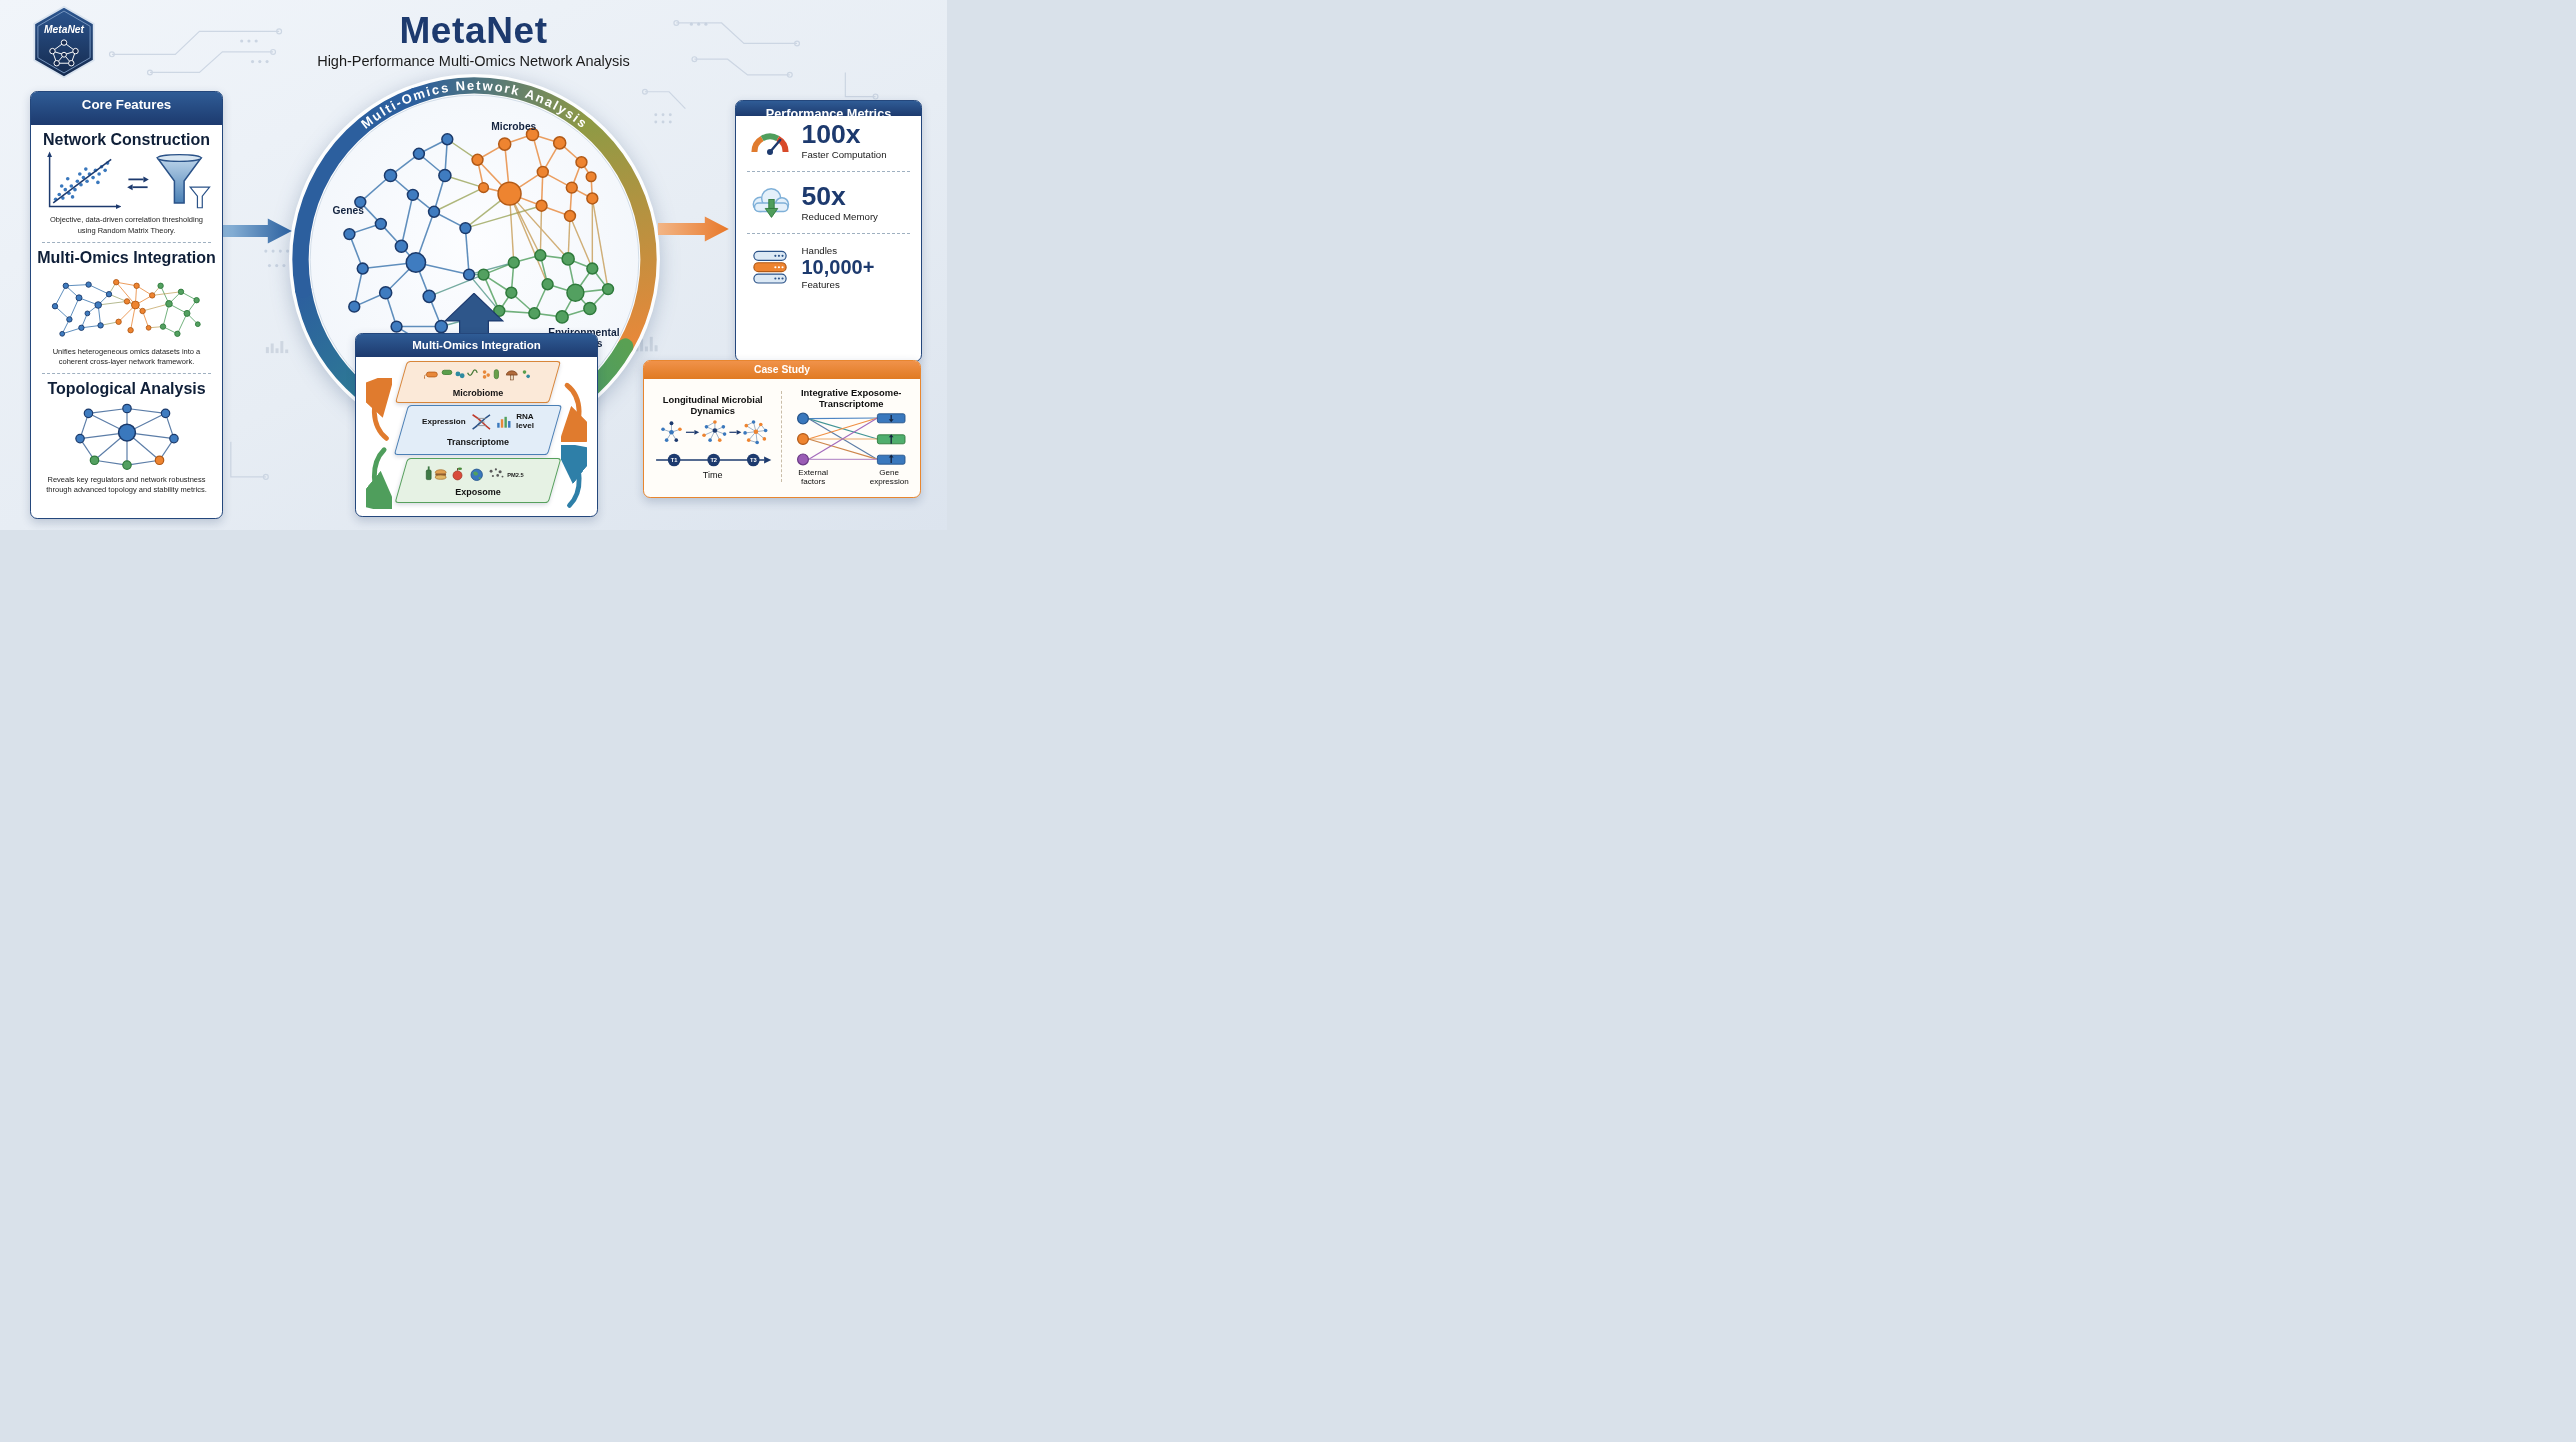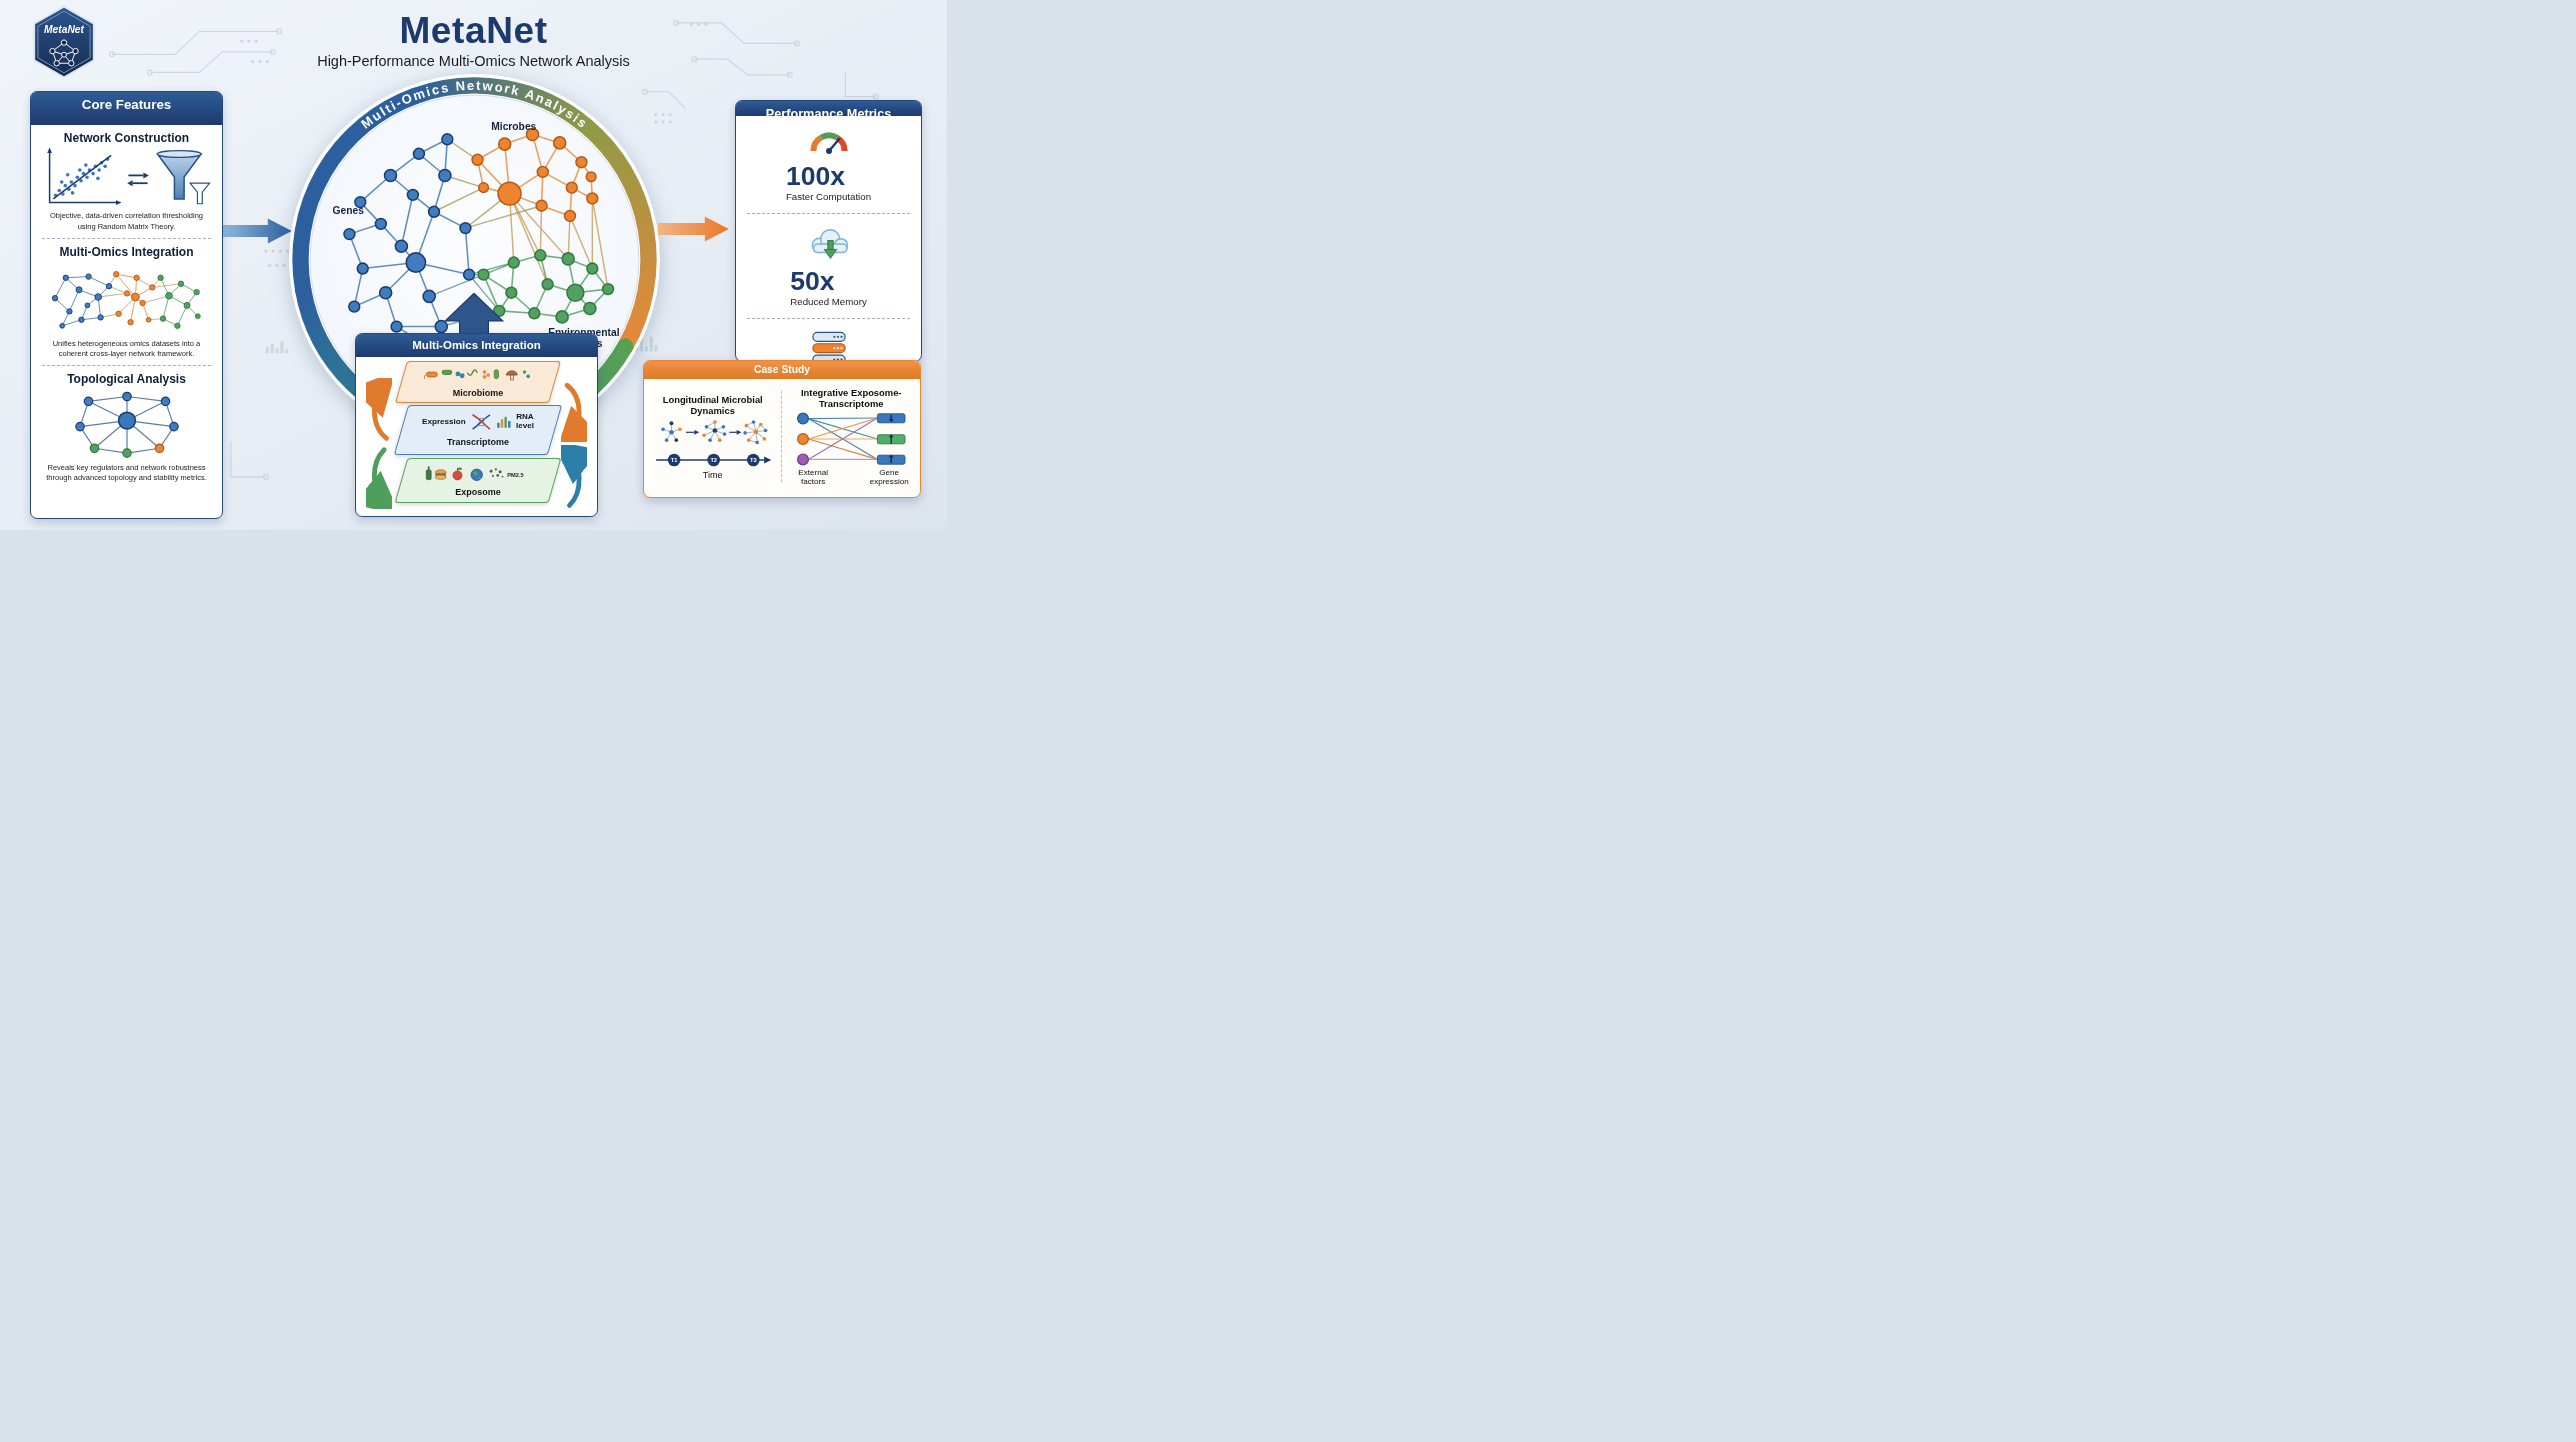--- a/index.html
+++ b/index.html
@@ -18,21 +18,21 @@
   
   .card{position:absolute;background:#ffffff;border-radius:7.2px;
     box-shadow:0 3.6px 9.7px rgba(25,50,95,.20);z-index:3;}
   .card-header{color:#fff;font-weight:700;text-align:center;
     background:linear-gradient(#2f5c96,#1d3a6e);
     border-radius:5.4px 5.4px 0 0;}
 
   
   .core{left:30px;top:91px;width:191px;height:426px;border:1.5px solid #24477c;}
   .core .card-header{font-size:13.3px;line-height:26.6px;height:33px;}
-  .feat-h{font-size:12px;font-weight:700;color:#0f1f38;text-align:center;margin:6px 0 2.4px;}
+  .feat-h{font-size:16px;font-weight:700;color:#0f1f38;text-align:center;margin:6px 0 2.4px;}
   .feat-d{font-size:7.5px;line-height:1.35;color:#1c1c1c;text-align:center;padding:0 9.7px;}
   .feat-icons{display:flex;justify-content:center;align-items:center;gap:4.8px;}
   .dash{border:none;border-top:1px dashed #9fb0c0;margin:6px 11px;}
 
   
   .flowL{position:absolute;left:221px;top:217px;z-index:2;}
   .flowR{position:absolute;left:658px;top:215px;z-index:2;}
 
   
   .circle-svg{position:absolute;left:289px;top:74px;z-index:1;
@@ -55,21 +55,21 @@
   .lay-tra{top:48px;height:48px;background:#e2edf8;border-color:#4a7fb5;}
   .lay-exp{top:101px;height:43px;background:#e6f2e4;border-color:#56a05c;}
   .tra-row{display:flex;align-items:center;justify-content:center;gap:4.2px;}
   .tra-txt{font-size:8.1px;font-weight:700;color:#141414;}
   .rna{font-size:8.1px;font-weight:700;line-height:1.05;text-align:center;color:#141414;}
   .cyc{position:absolute;z-index:2;}
 
   
   .perf{left:735px;top:100px;width:185px;height:260px;border:1.5px solid #24477c;}
   .perf .card-header{font-size:12.7px;line-height:26.6px;height:15px;}
-  .pm-row{display:flex;align-items:center;gap:6px;padding:4.8px 8.5px;flex-direction:column;}
+  .pm-row{display:flex;align-items:center;gap:6px;padding:4.8px 8.5px;}
   .pm-icon{width:51px;display:flex;justify-content:center;}
   .pm-val{font-size:26.6px;font-weight:800;color:#1d3a6e;line-height:1.02;}
   .pm-lab{font-size:9.7px;color:#1a1a1a;margin-top:1.2px;}
   .pm-pre{font-size:9.7px;color:#1a1a1a;}
   .pm-val3{font-size:20px;font-weight:800;color:#1d3a6e;line-height:1.1;}
 
   
   .case{left:643px;top:360px;width:276px;height:136px;border:1.5px solid #e8862f;background:#fffdf9;}
   .case .card-header{background:linear-gradient(#f0924a,#e07a22);font-size:10.3px;line-height:18px;height:18px;}
   .case-body{display:flex;height:115px;align-items:center;}

